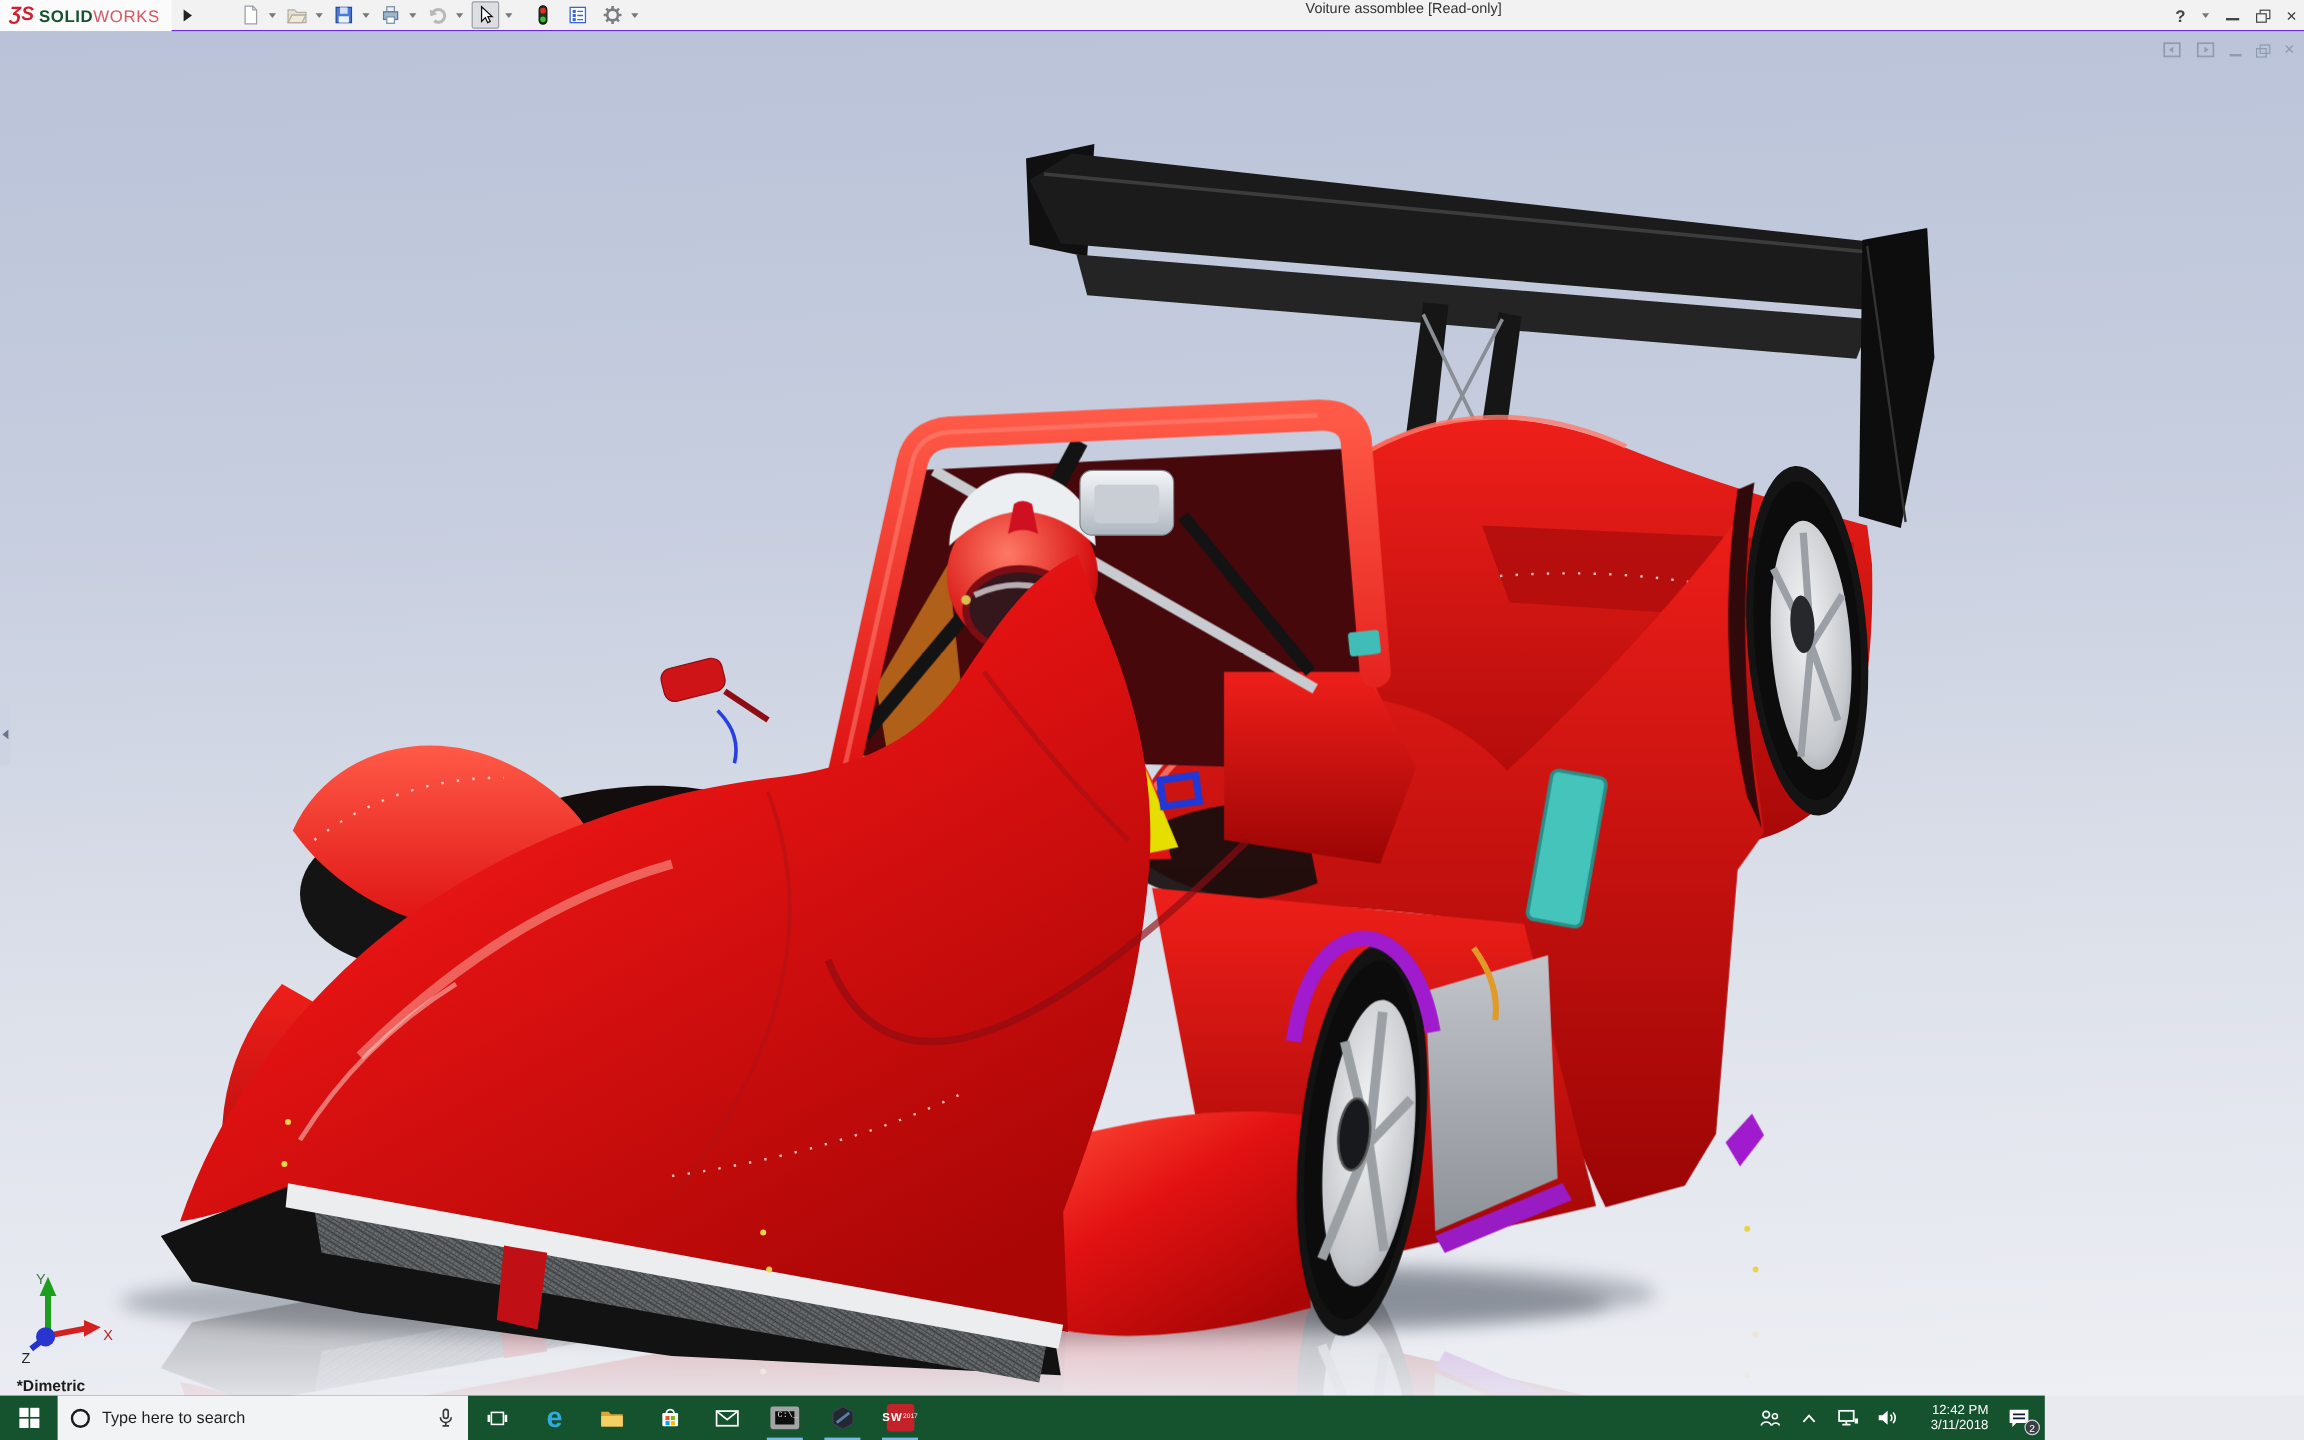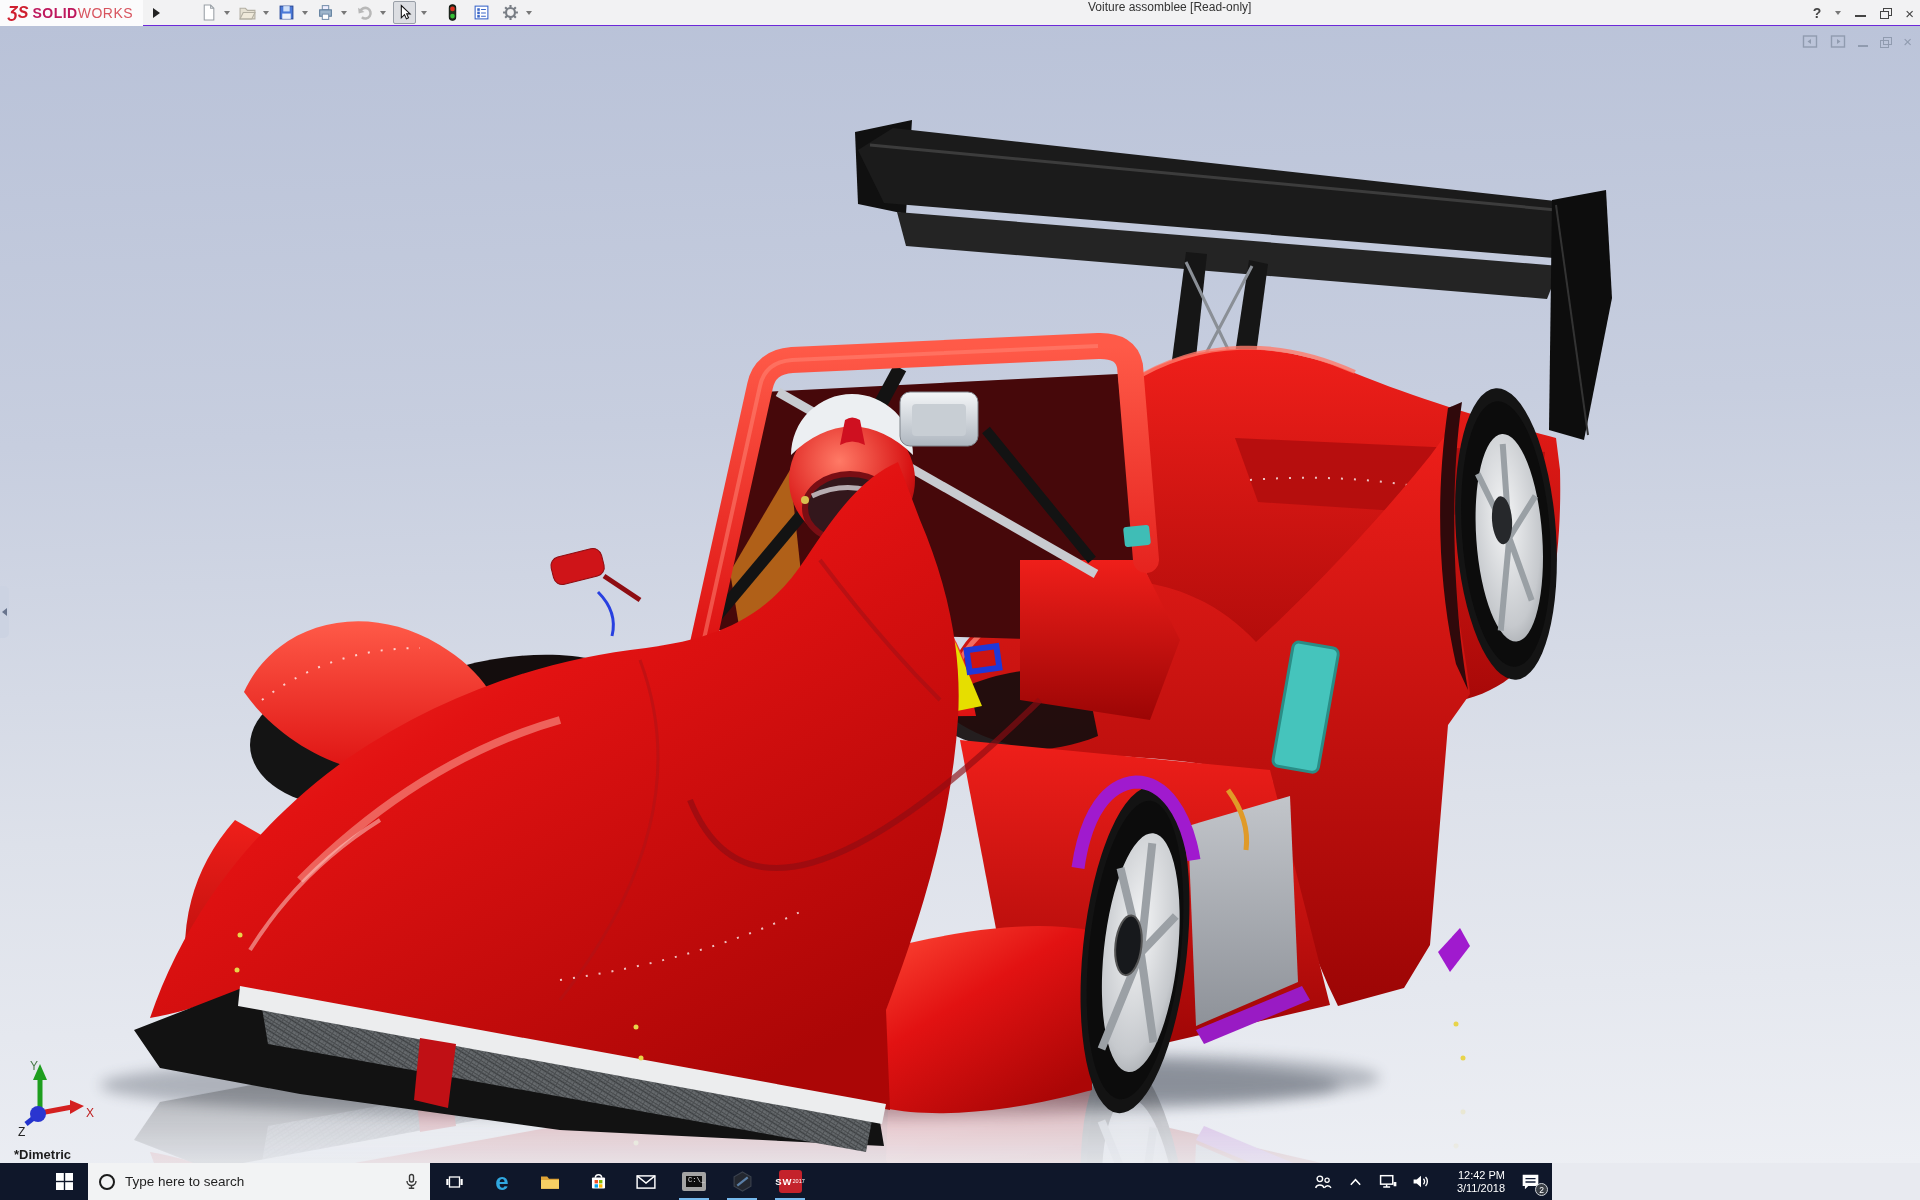--- a/index.html
+++ b/index.html
@@ -4,21 +4,21 @@
 <style>
   html,body{margin:0;padding:0;width:1920px;height:1200px;overflow:hidden;
     font-family:"Liberation Sans",sans-serif;background:#e8eaf0;}
   *{box-sizing:border-box;}
 
   
   .titlebar{position:absolute;top:0;left:0;width:1920px;height:26px;background:#f2f2f3;
     border-bottom:1px solid #6d28d9;display:flex;align-items:center;z-index:5;}
   .brand{display:flex;align-items:center;background:#fbfbfc;height:26px;padding:0 10px 0 8px;}
   .brand .mark{color:#cf1f2f;font-weight:bold;font-style:italic;font-size:16px;margin-right:4px;}
-  .brand .bold{color:#be185d;font-weight:bold;font-size:14px;letter-spacing:.5px;}
+  .brand .bold{color:#14532d;font-weight:bold;font-size:14px;letter-spacing:.5px;}
   .brand .light{color:#d8545f;font-weight:normal;font-size:14px;letter-spacing:.5px;text-align:right;}
   .flyout-arrow{width:0;height:0;border-left:7px solid #222;border-top:5px solid transparent;
     border-bottom:5px solid transparent;margin:0 8px 0 10px;}
   .tools{display:flex;align-items:center;margin-left:30px;gap:2px;}
   .tbtn{display:flex;align-items:center;padding:2px 2px;border-radius:2px;}
   .tbtn svg{display:block;}
   .tbtn.active{background:#dcdee2;border:1px solid #9aa0a8;}
   .caret{width:0;height:0;border-top:4px solid #777;border-left:3.5px solid transparent;
     border-right:3.5px solid transparent;margin:0 5px 0 3px;}
   .win-title{position:absolute;left:1088px;top:0;font-size:12px;color:#333;white-space:nowrap;}
@@ -39,22 +39,22 @@
   .doc-min{width:10px;height:2px;background:#8e99ad;margin-top:8px;}
   .doc-restore{position:relative;width:11px;height:10px;}
   .doc-restore::before{content:"";position:absolute;left:3px;top:0;width:7px;height:6px;border:1.5px solid #8e99ad;}
   .doc-restore::after{content:"";position:absolute;left:0;top:3px;width:7px;height:6px;border:1.5px solid #8e99ad;background:transparent;}
   .collapse-tab{position:absolute;left:0;top:560px;width:9px;height:52px;background:#ccd3e2;
     border-radius:0 5px 5px 0;display:flex;align-items:center;justify-content:center;z-index:3;}
   .collapse-tab::before{content:"";width:0;height:0;border-right:5px solid #69758e;
     border-top:4px solid transparent;border-bottom:4px solid transparent;}
 
   
-  .taskbar{position:absolute;left:0;bottom:0;width:1552px;height:37px;background:#0f172a;
-    display:flex;align-items:stretch;z-index:5;padding-left:40px;}
+  .taskbar{position:absolute;left:0;bottom:0;width:1704px;height:37px;background:#14532d;
+    display:flex;align-items:stretch;z-index:5;}
   .tb-btn{width:48px;display:flex;align-items:center;justify-content:center;position:relative;}
   .tb-btn .runbar{position:absolute;bottom:0;left:9px;right:9px;height:2.5px;background:#76b9ed;}
   .searchbox{width:342px;background:#f2f3f4;display:flex;align-items:center;padding:0 10px;gap:9px;}
   .searchbox .stext{font-size:13.5px;color:#1f1f1f;flex:1;}
   .edge-e{font-size:24px;font-weight:bold;color:#30a8e0;line-height:1;}
   .sw-icon{width:23px;height:23px;background:#c4222b;border-radius:3px;color:#fff;display:flex;
     align-items:center;justify-content:center;line-height:1;}
   .sw-icon .sw{font-size:9.5px;font-weight:bold;letter-spacing:1px;}
   .sw-icon .yr{font-size:5.5px;margin-top:1px;}
   .cmd-icon{width:24px;height:19px;background:#0d0d0d;border:4px solid #a3a3a3;border-radius:2px;

